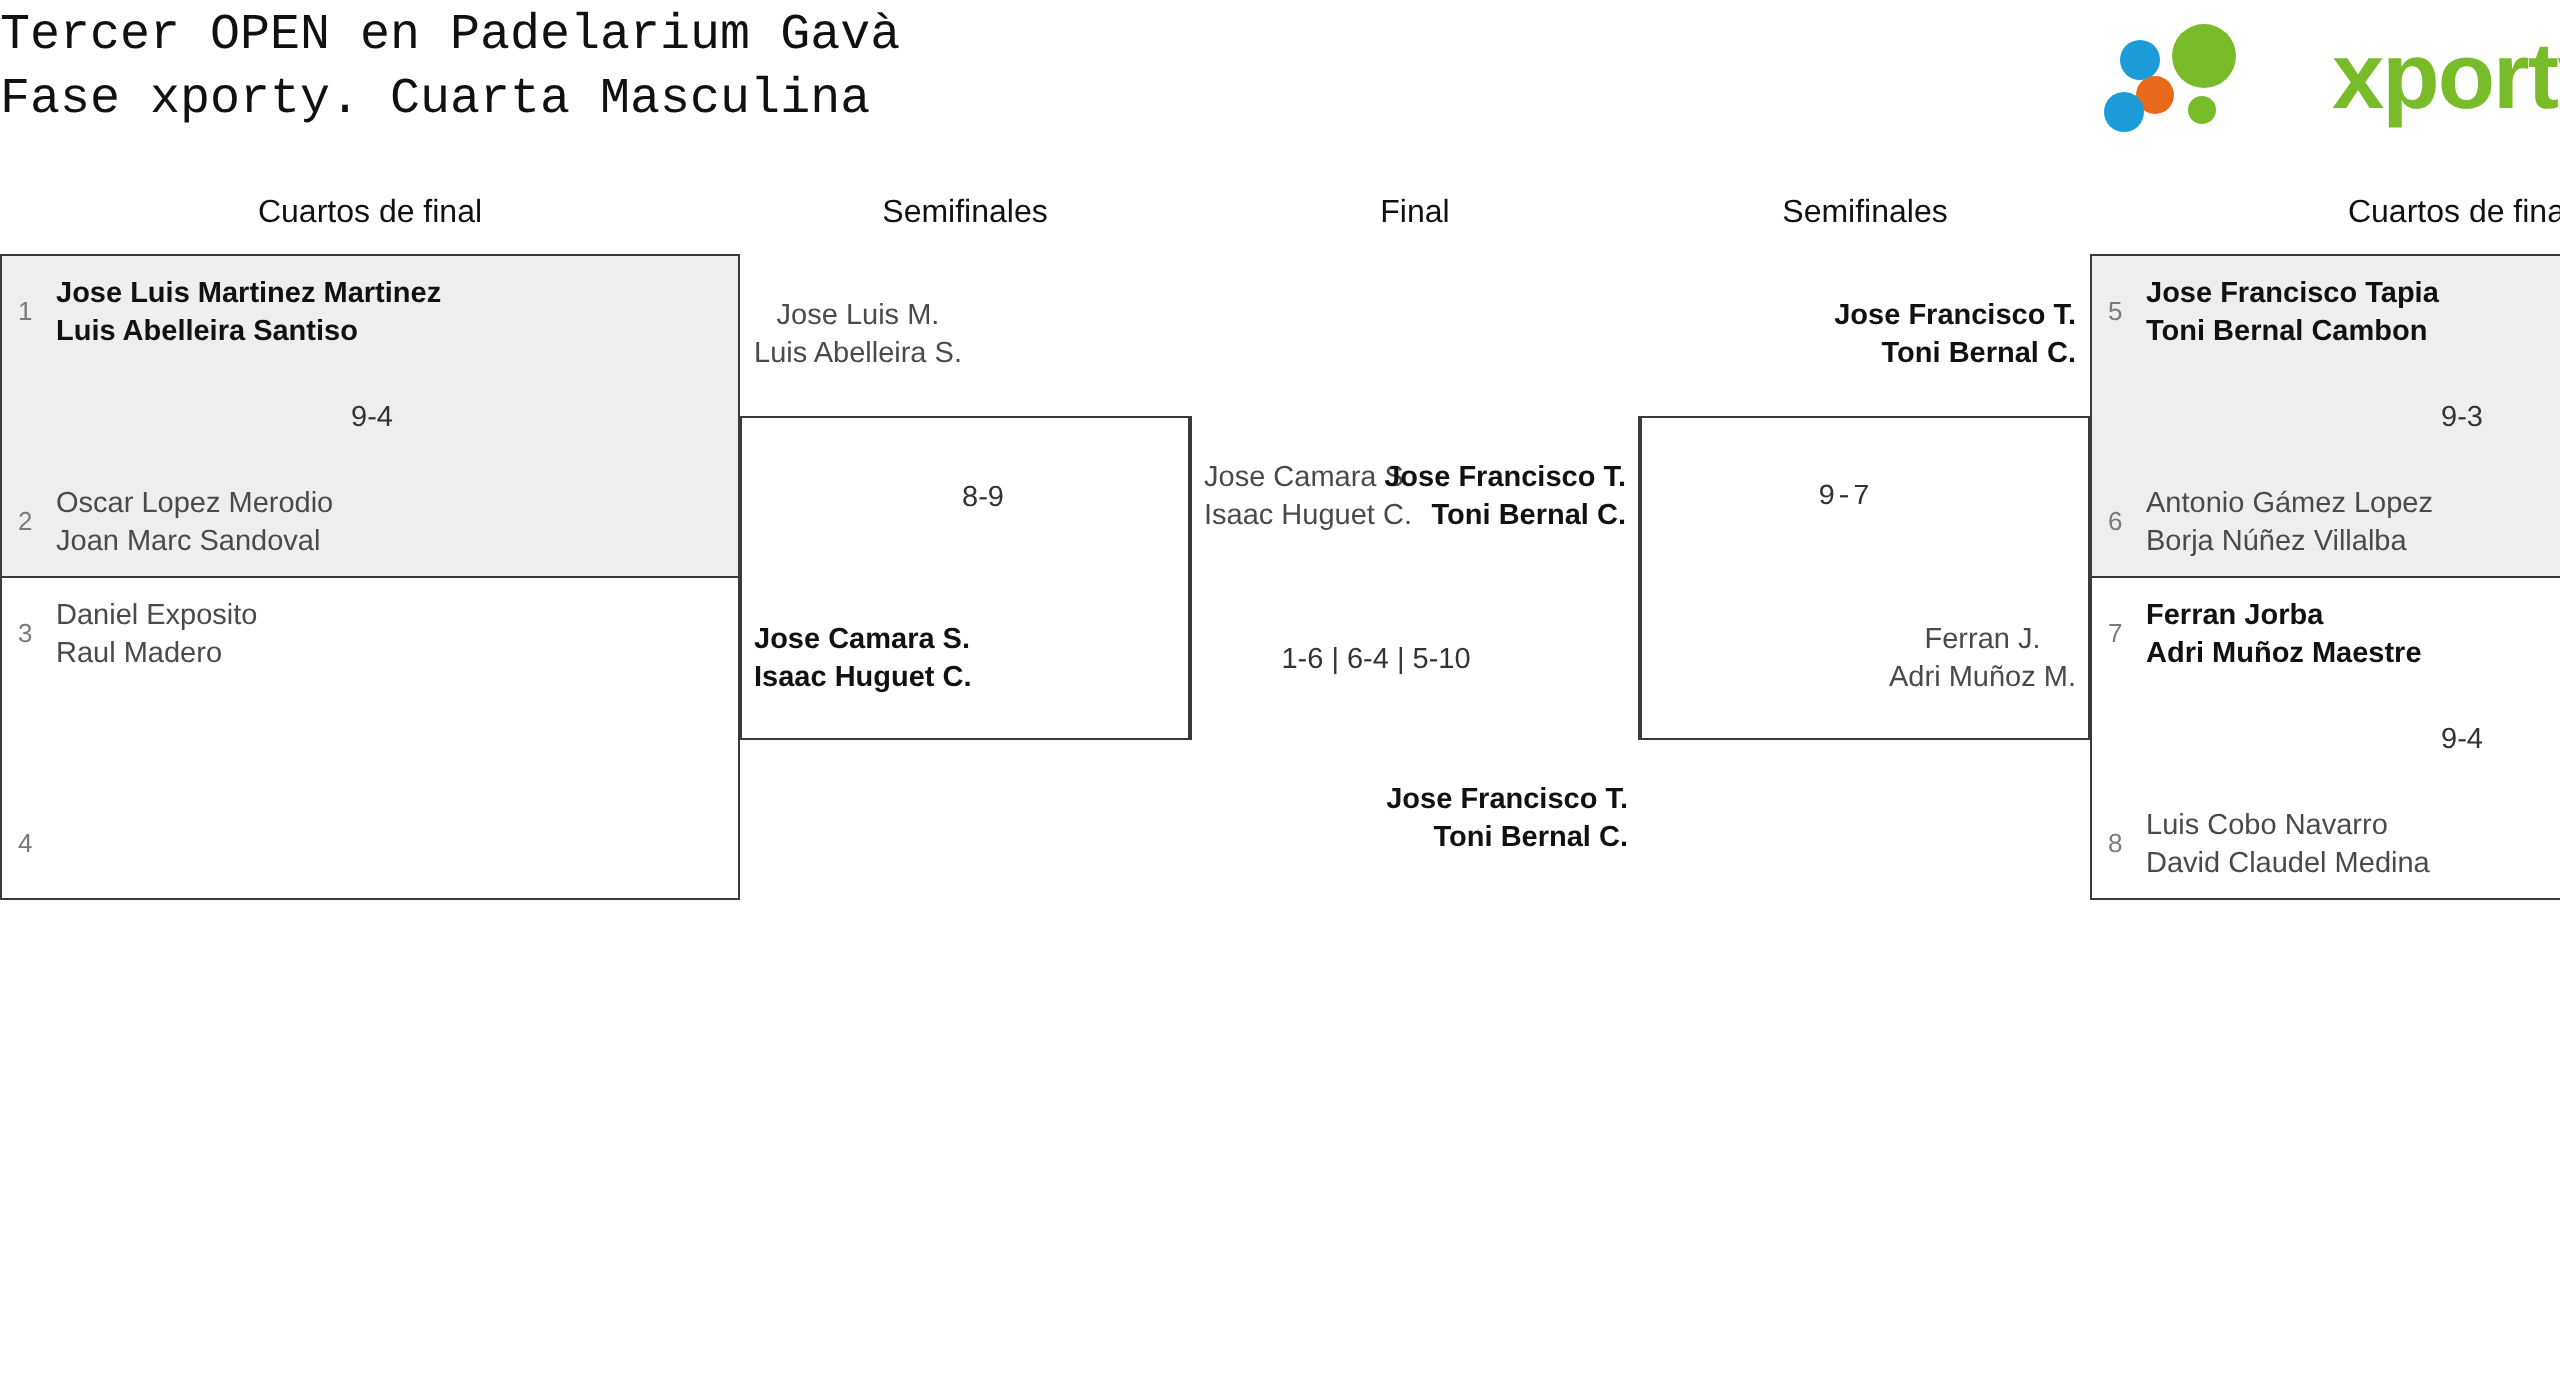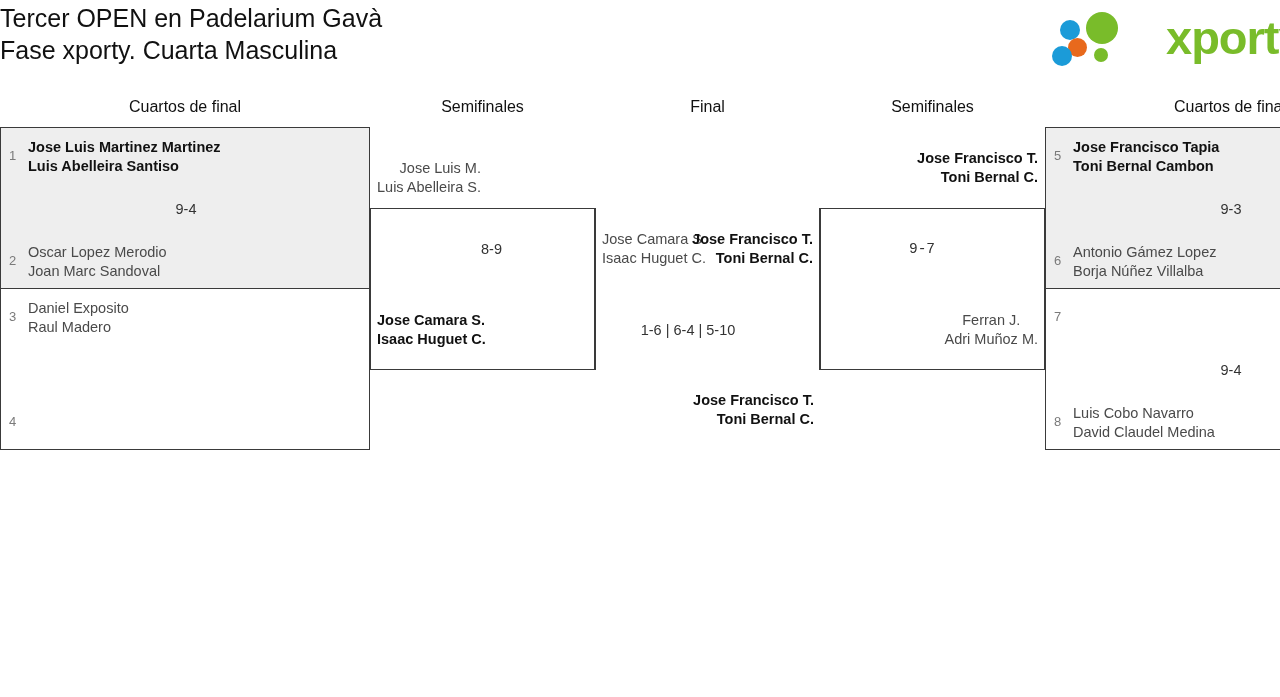--- a/index.html
+++ b/index.html
@@ -23,21 +23,21 @@
     width: 1280px; height: 90px;
   }
   #title-block {
     position: absolute;
     left: 0; top: 2px;
     font-size: 25px;
     line-height: 32px;
     color: #111111;
     white-space: nowrap;
   }
-  #title-line1, #title-line2 { display: block; }
+  #title-line1, #title-line2 { display: block; font-family: Liberation Mono, monospace; }
 
   
   #logo {
     position: absolute;
     right: 4px; top: 8px;
     width: 230px; height: 60px;
   }
   #logo-dots {
     position: absolute;
     left: 8px; top: 4px;
@@ -157,21 +157,21 @@
     position: absolute;
     font-size: 14.5px;
     line-height: 19px;
     white-space: nowrap;
   }
   .advance.winner { font-weight: bold; color: #111111; }
   .advance.loser  { font-weight: normal; color: #4a4a4a; }
   .advance .p1, .advance .p2 { display: block; }
 
   
-  #adv-sf1-top    { left: 377px; top: 159px; text-align: right; }
+  #adv-sf1-top    { left: 377px; top: 149px; text-align: center; }
   #adv-sf1-bottom { left: 377px; top: 311px; text-align: left; }
   
   #adv-final-left { left: 602px; top: 230px; text-align: left; }
 
   
   #adv-sf2-top    { right: 242px; top: 149px; text-align: right; }
   #adv-sf2-bottom { right: 242px; top: 311px; text-align: center; margin-left: 29px; }
   #adv-final-right{ right: 467px; top: 230px; text-align: right; }
 
   
@@ -302,19 +302,23 @@
   <span class="score score-mid">9-3</span>
   <span class="seed seed-bottom">6</span>
   <div class="team loser slot-bottom">
     <span class="p1">Antonio Gámez Lopez</span>
     <span class="p2">Borja Núñez Villalba</span>
   </div>
 </div>
 
 <div class="match-box plain side-right" id="qf4">
   <span class="seed seed-top">7</span>
+  <div class="team winner slot-top">
+    <span class="p1">Ferran Jorba</span>
+    <span class="p2">Adri Muñoz Maestre</span>
+  </div>
   <span class="score score-mid">9-4</span>
   <span class="seed seed-bottom">8</span>
   <div class="team loser slot-bottom">
     <span class="p1">Luis Cobo Navarro</span>
     <span class="p2">David Claudel Medina</span>
   </div>
 </div>
 
 </body></html>

